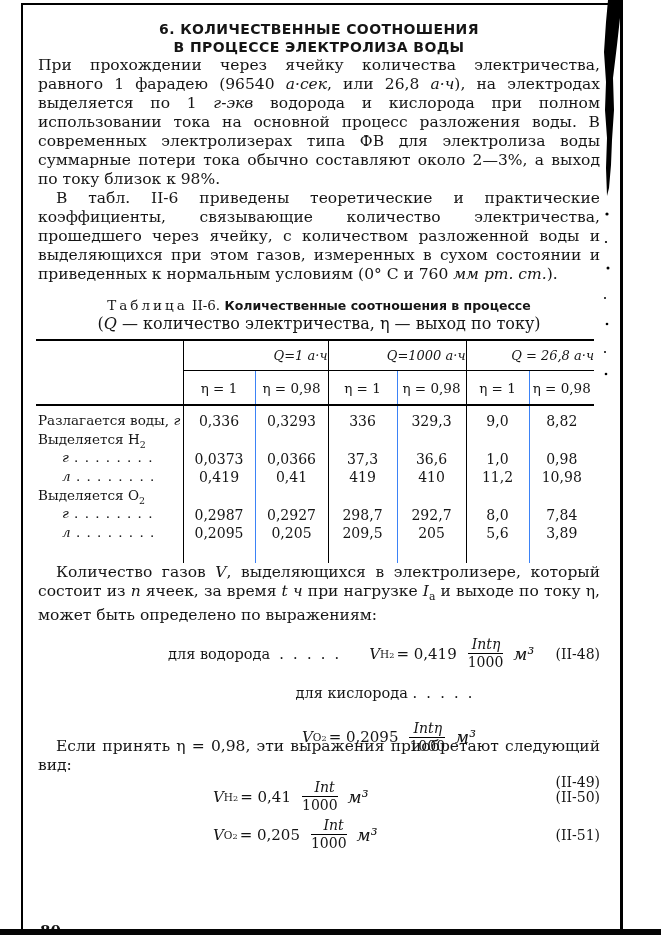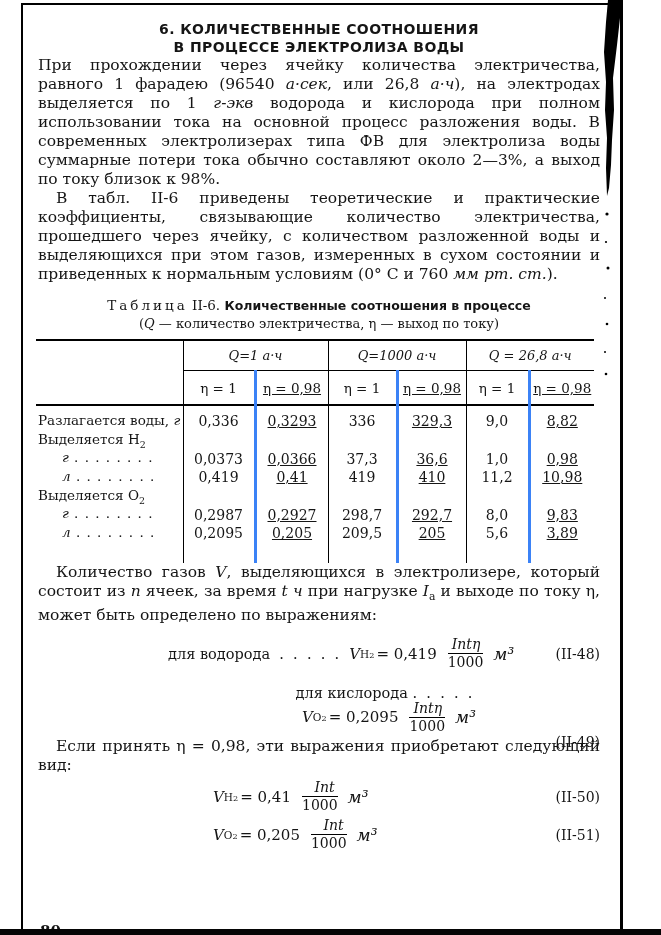--- a/index.html
+++ b/index.html
@@ -23,40 +23,40 @@
   .heading{margin-top:20px;text-align:center;font-family:"DejaVu Sans","Liberation Sans",sans-serif;
     font-weight:bold;font-size:14px;line-height:18px;letter-spacing:.4px;}
   i, .it{font-style:italic;}
   sub{font-size:.7em;}
   
   .tcap{margin-top:13px;text-align:center;}
   .tcap-l1{font-size:13.5px;line-height:17px;}
   .tcap-spaced{letter-spacing:3px;}
   .tcap-b{font-family:"DejaVu Sans","Liberation Sans",sans-serif;font-weight:bold;font-size:12.5px;}
   .tcap-l2{font-family:"DejaVu Sans","Liberation Sans",sans-serif;font-weight:bold;font-size:12.5px;line-height:16px;}
-  .tcap-note{font-size:13px;line-height:20px;}
+  .tcap-note{font-size:16px;line-height:20px;}
   
   table.t{border-collapse:collapse;margin-top:5px;margin-left:-2px;table-layout:fixed;width:558px;
     font-size:13.5px;}
   .t th,.t td{padding:0;font-weight:normal;}
   tr.gr th{border-top:2px solid #000;height:29px;}
   th.stub{border-top:2px solid #000;border-bottom:2px solid #000;}
-  th.grp{border-left:1.5px solid #000;border-bottom:1.5px solid #000;font-style:italic;font-size:13px;}
+  th.grp{border-left:1.5px solid #000;border-bottom:1.5px solid #000;font-style:italic;font-size:13px;text-align:right;}
   tr.shr th{border-bottom:2px solid #000;height:33px;font-size:13.5px;}
   .vg{border-left:1.5px solid #000;}
-  .vn{border-left:3px solid #3b82f6;text-decoration:underline;}
+  .vn{border-left:1px solid #3b82f6;}
   tbody td{height:17px;vertical-align:middle;}
   tbody tr.r0 td{padding-top:6px;}
   td.lbl{text-align:left;padding-left:2px;white-space:nowrap;}
   td.lbl.ind2{padding-left:26px;}
   td.val{text-align:center;font-size:14px;}
   tr.sp td{height:20px;}
   .dots{letter-spacing:1px;}
   
-  .eq-row{display:flex;align-items:center;height:38px;font-size:15px;}
+  .eq-row{display:flex;align-items:center;height:38px;font-size:15px;gap:20px;}
   .eq-48{margin-top:10px;padding-left:130px;}
   .eq-49{margin-top:12px;padding-left:130px;flex-direction:column;}
   .eq-50{margin-top:4px;padding-left:165px;height:36px;}
   .eq-51{margin-top:2px;padding-left:165px;height:36px;}
   .eq-label{font-size:14.5px;white-space:pre;}
   .eq-formula{display:inline-flex;align-items:center;margin-left:10px;white-space:nowrap;}
   .eq-var{font-style:italic;}
   .eq-sub .ss{font-size:.78em;}
   .eq-rhs{margin:0 6px 0 2px;}
   .frac{display:inline-block;text-align:right;vertical-align:middle;font-size:14px;line-height:15px;margin:0 5px;}
@@ -178,21 +178,21 @@
         <td class="val vg"></td>
         <td class="val vn"></td>
       </tr>
       <tr>
         <td class="lbl ind2"><span></span><i>г</i><sub></sub><span class="dots"> .  .  .  .  .  .  .  .</span></td>
         <td class="val vg">0,2987</td>
         <td class="val vn">0,2927</td>
         <td class="val vg">298,7</td>
         <td class="val vn">292,7</td>
         <td class="val vg">8,0</td>
-        <td class="val vn">9,83</td>
+        <td class="val vn">7,84</td>
       </tr>
       <tr>
         <td class="lbl ind2"><span></span><i>л</i><sub></sub><span class="dots"> .  .  .  .  .  .  .  .</span></td>
         <td class="val vg">0,2095</td>
         <td class="val vn">0,205</td>
         <td class="val vg">209,5</td>
         <td class="val vn">205</td>
         <td class="val vg">5,6</td>
         <td class="val vn">3,89</td>
       </tr>

